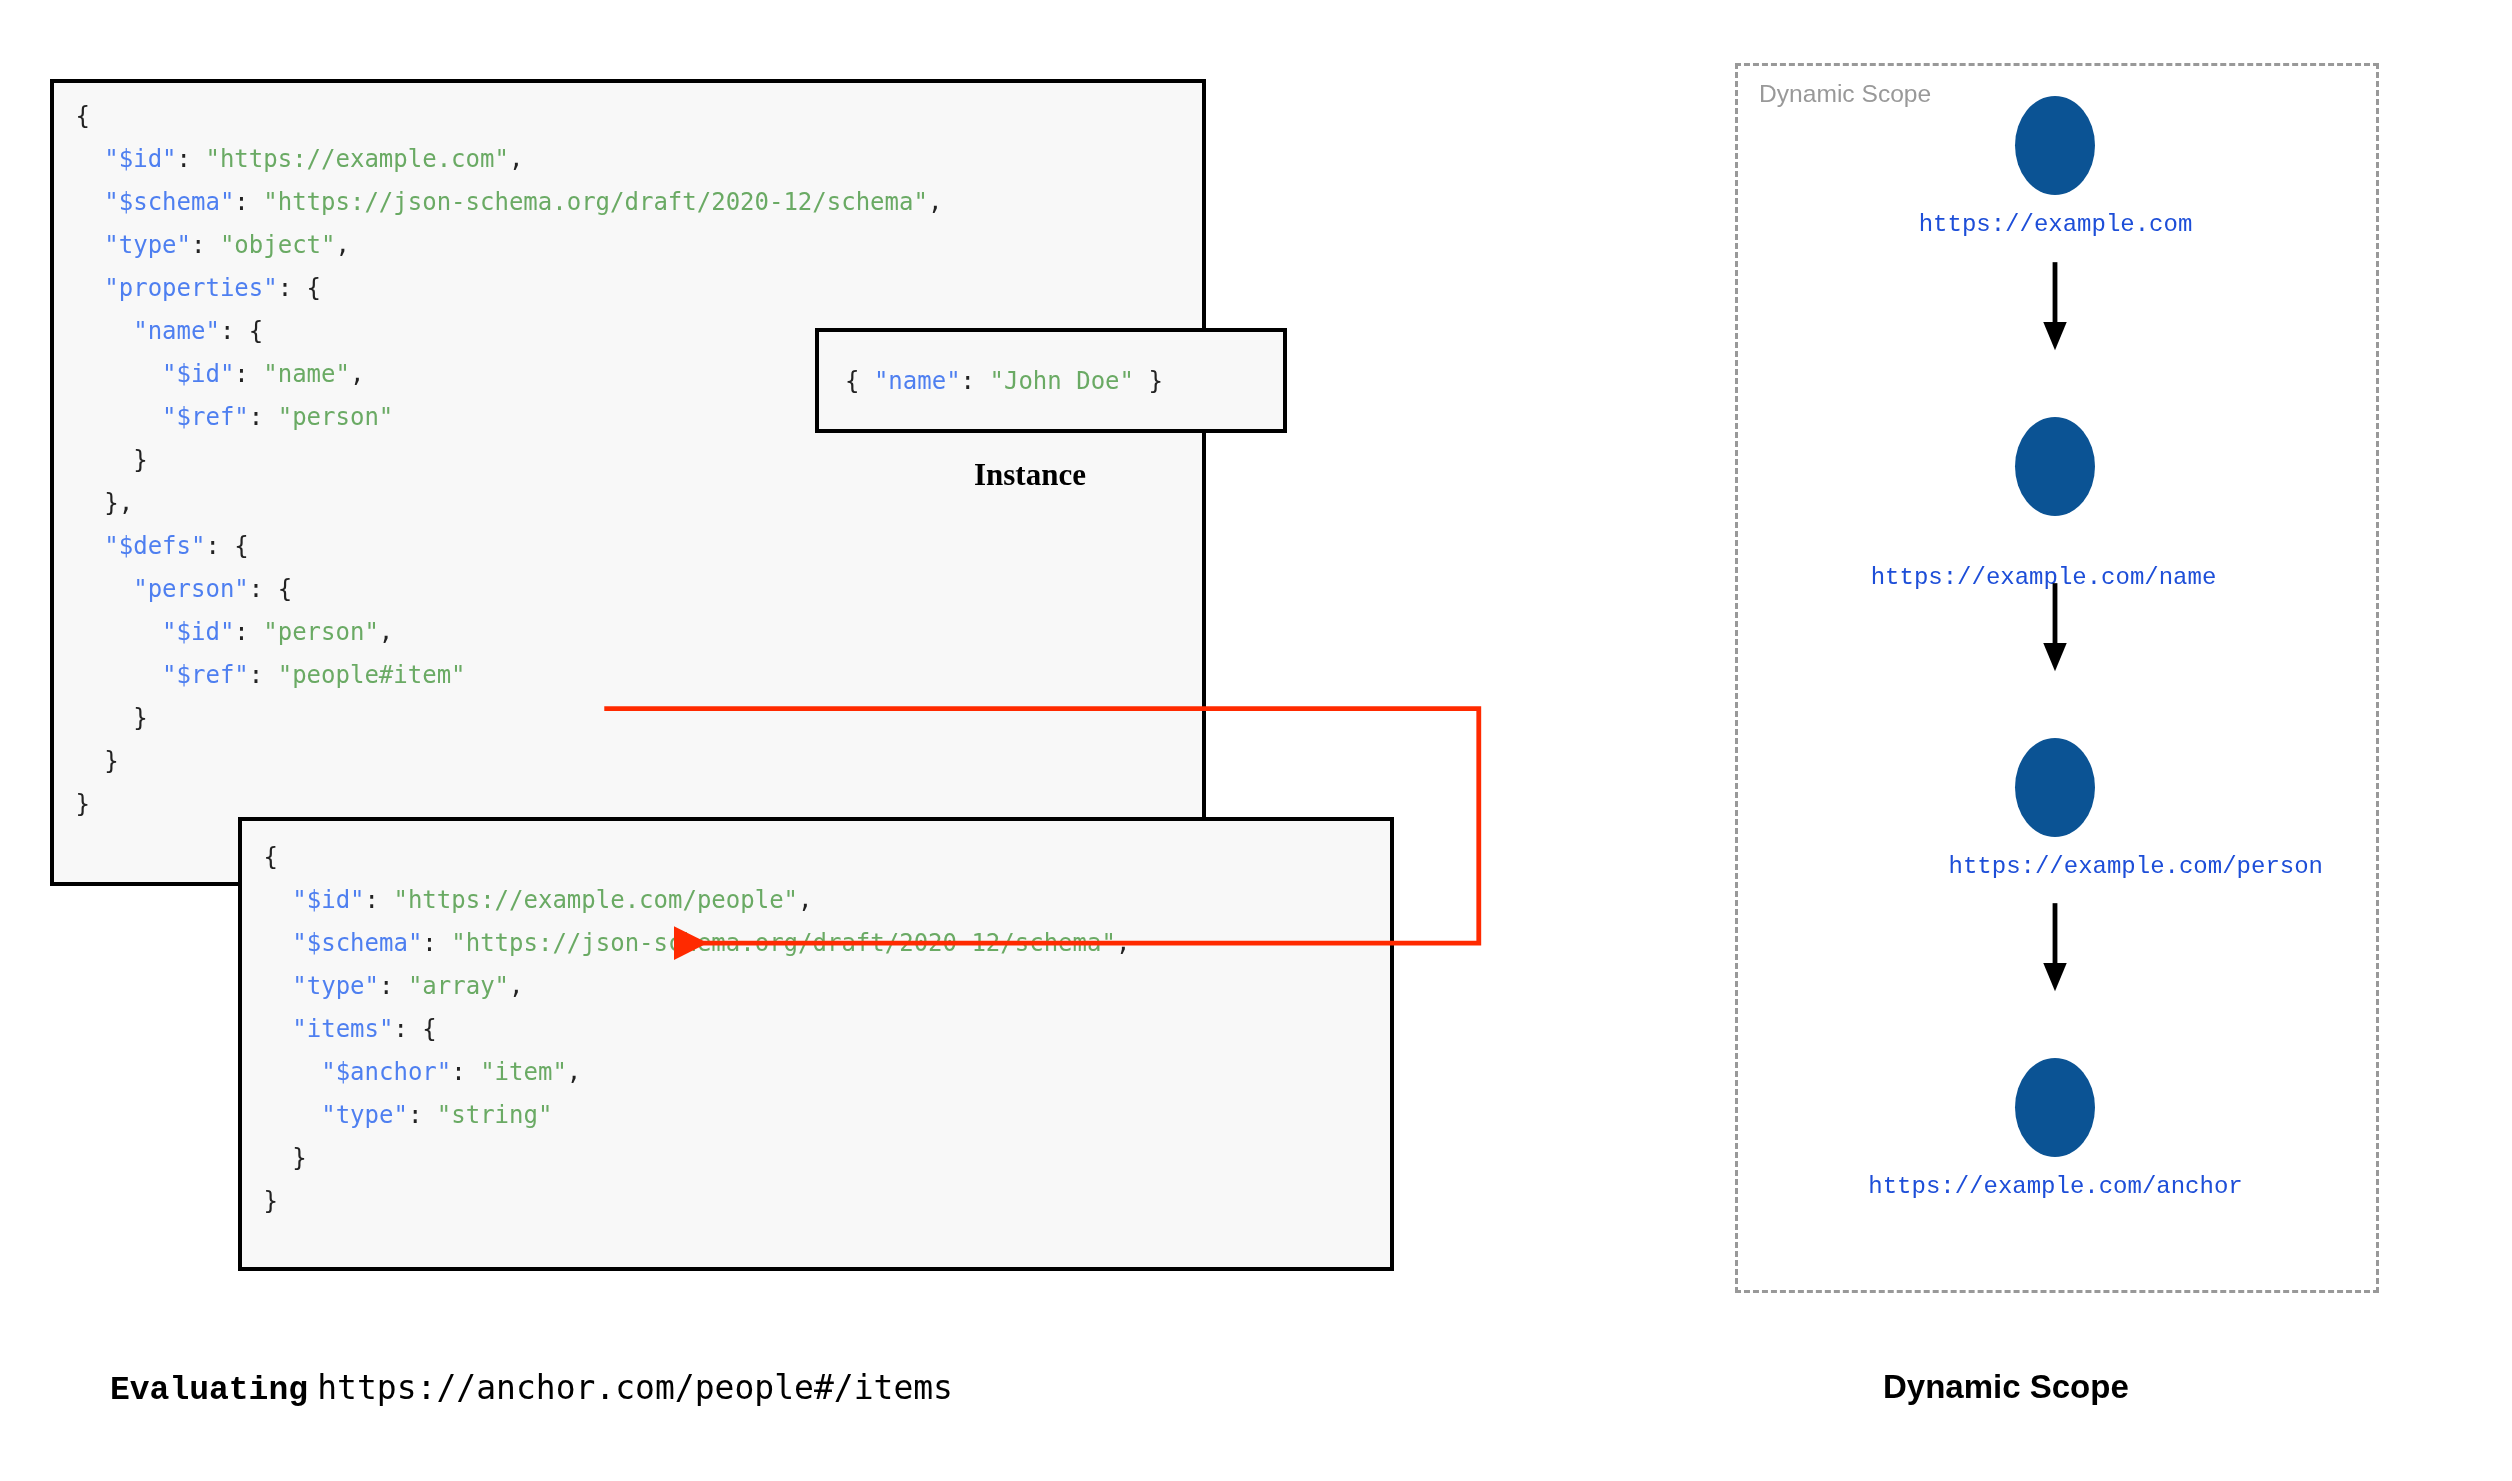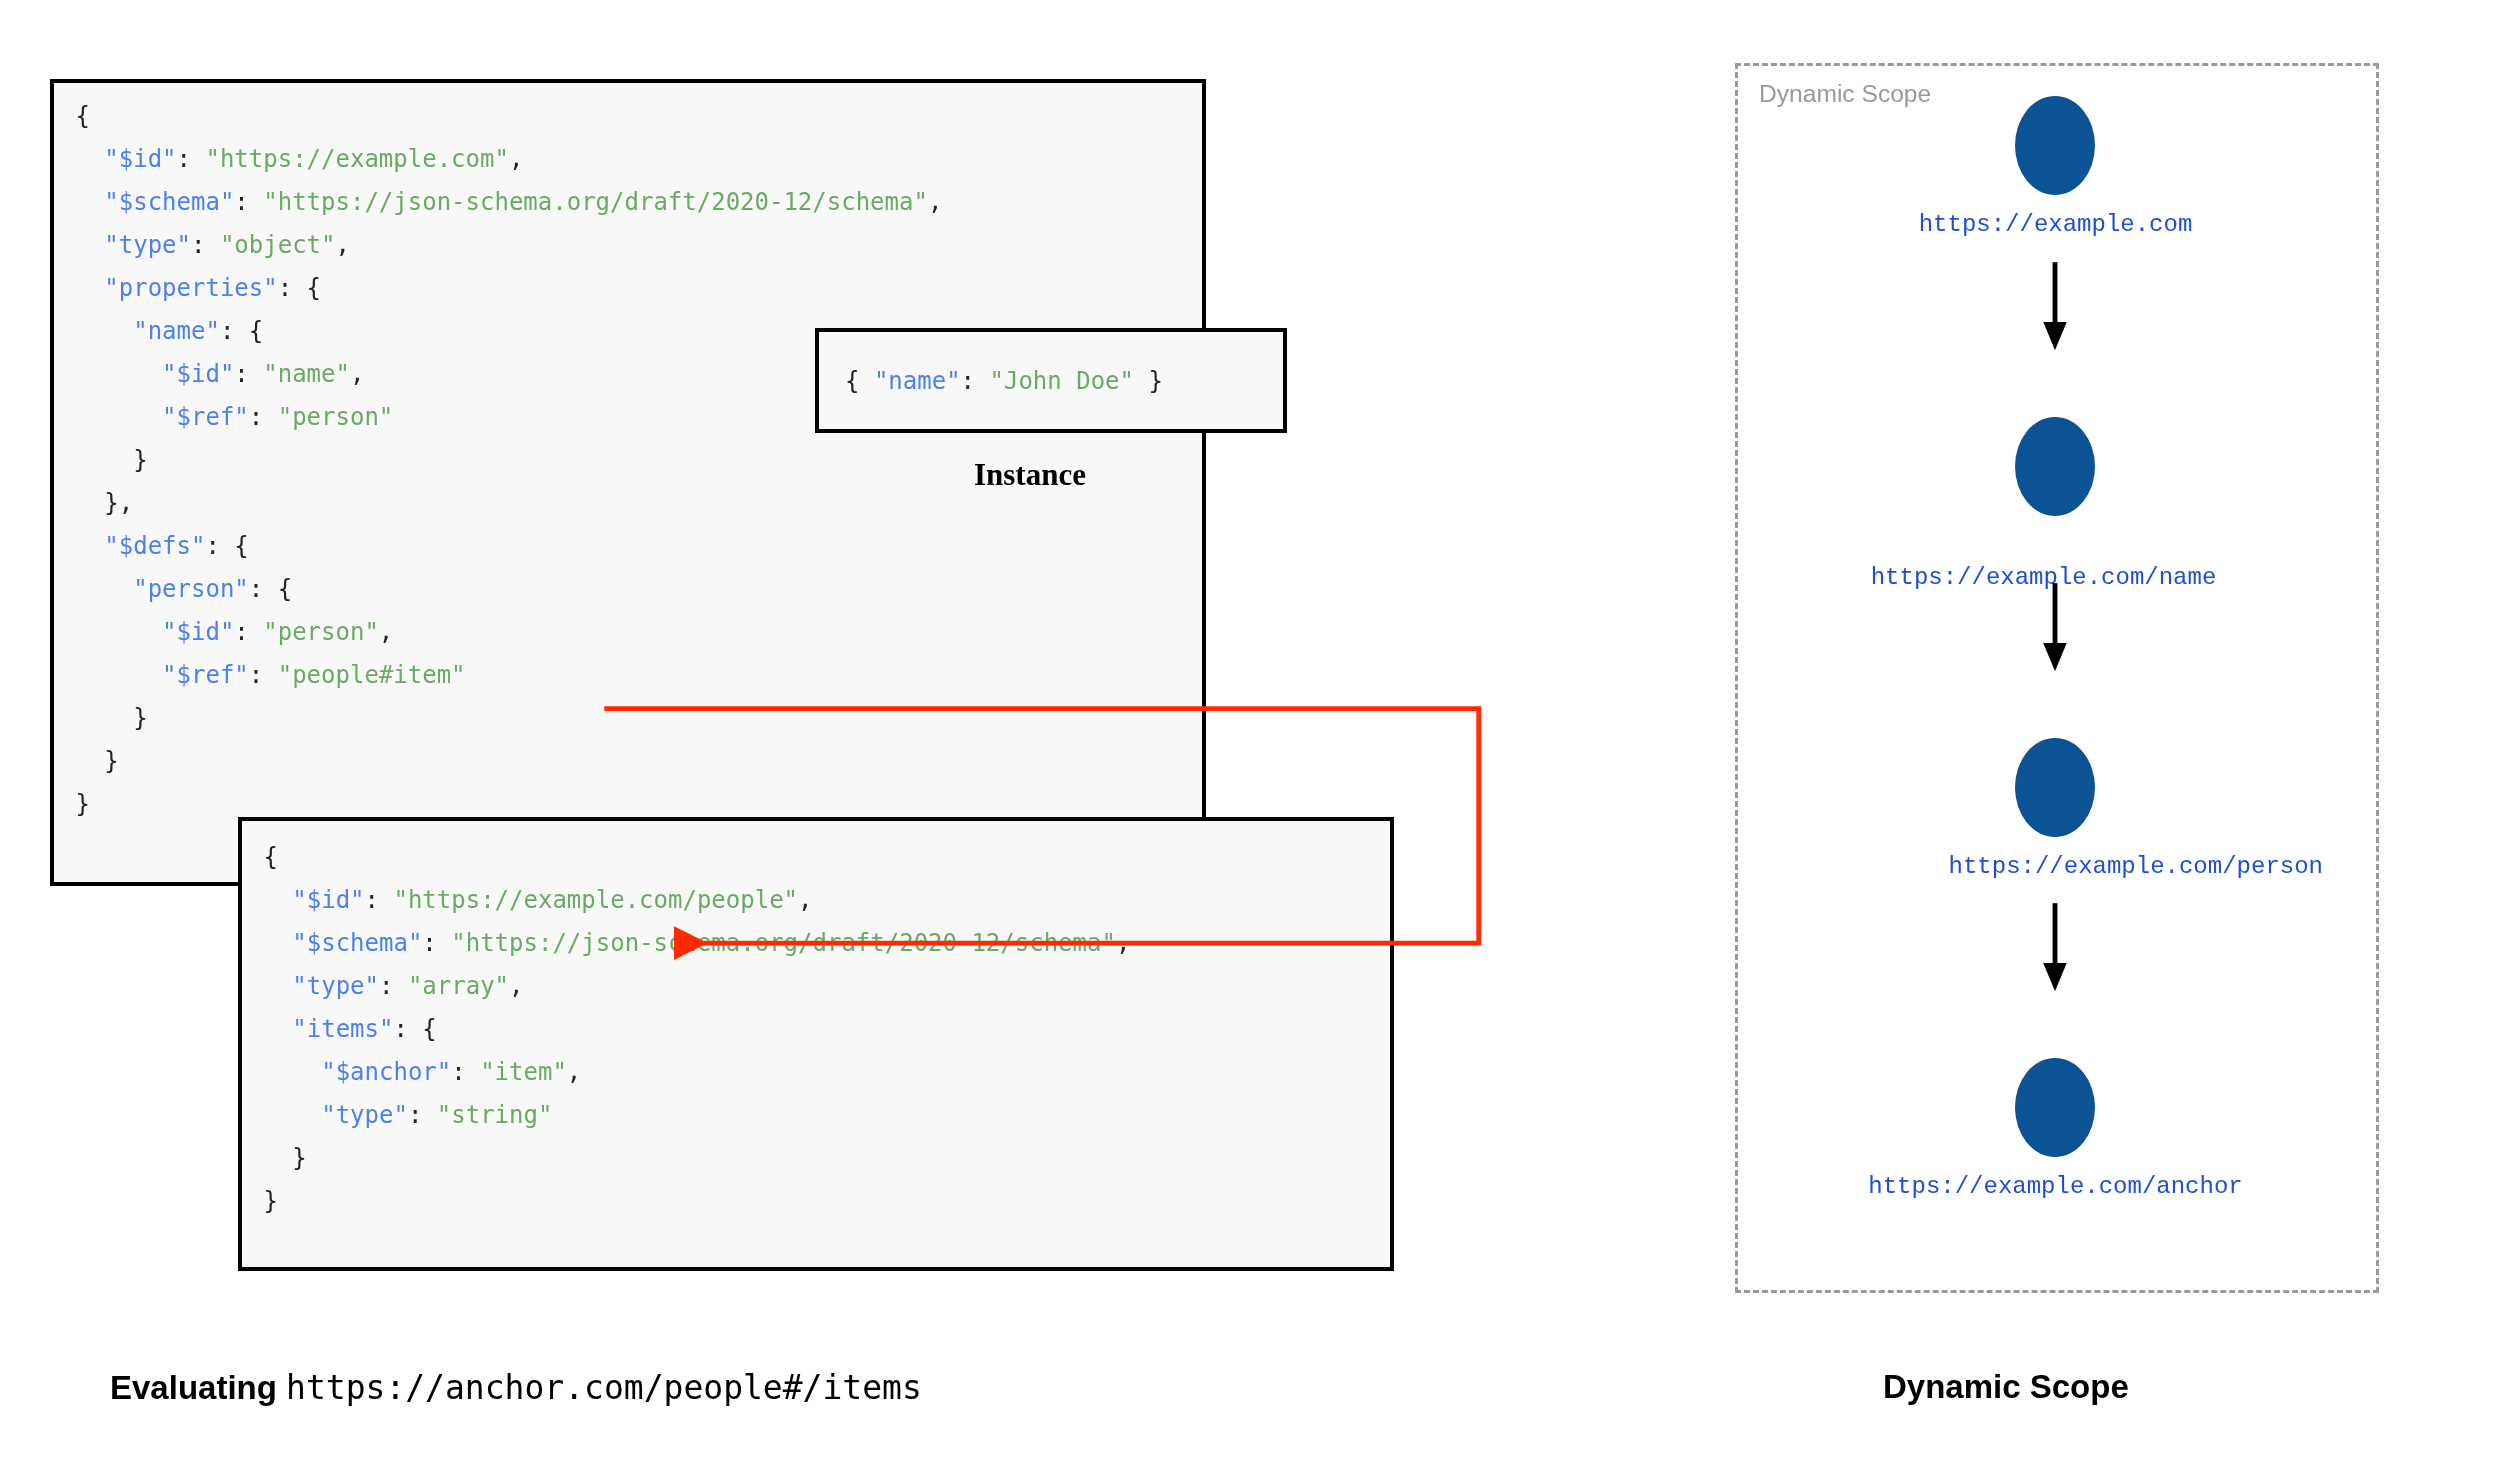--- a/index.html
+++ b/index.html
@@ -31,21 +31,21 @@
   #scope-panel-label{position:absolute;left:1759px;top:80px;font-size:24.6px;color:#999999;
                      font-family:"Liberation Sans",sans-serif;z-index:3;}
   .scope-ellipse{position:absolute;width:80px;height:99px;border-radius:50%;background:#0b5394;}
   .scope-label{position:absolute;font-family:Liberation Mono, monospace;
                font-size:24px;color:#1d4ed8;white-space:nowrap;text-align:center;}
   .scope-arrow{position:absolute;z-index:3;}
 
   
   .caption{position:absolute;font-size:33px;color:#000000;white-space:nowrap;z-index:7;}
   #caption-left{left:110px;top:1368px;}
-  #caption-left .bold{font-family:Liberation Sans, sans-serif;font-weight:bold;}
+  #caption-left .bold{font-family:Liberation Mono, monospace;font-weight:bold;}
   #caption-left .mono{font-family:"DejaVu Sans Mono","Liberation Mono",monospace;}
   #caption-right{left:1883px;top:1368px;font-weight:bold;}
   #instance-caption{position:absolute;left:974px;top:457px;font-size:31px;font-weight:bold;
                     color:#000000;z-index:7;white-space:nowrap;font-family:Liberation Serif, serif;}
 </style>
 </head>
 <body>
 
 <div class="codebox" id="schema-root-box">
   <div class="code" id="schema-root-code"><div><span class="p"></span><span class="p">{</span></div><div><span class="p">  </span><span class="k">"$id"</span><span class="p">: </span><span class="s">"https://example.com"</span><span class="p">,</span></div><div><span class="p">  </span><span class="k">"$schema"</span><span class="p">: </span><span class="s">"https://json-schema.org/draft/2020-12/schema"</span><span class="p">,</span></div><div><span class="p">  </span><span class="k">"type"</span><span class="p">: </span><span class="s">"object"</span><span class="p">,</span></div><div><span class="p">  </span><span class="k">"properties"</span><span class="p">: {</span></div><div><span class="p">    </span><span class="k">"name"</span><span class="p">: {</span></div><div><span class="p">      </span><span class="k">"$id"</span><span class="p">: </span><span class="s">"name"</span><span class="p">,</span></div><div><span class="p">      </span><span class="k">"$ref"</span><span class="p">: </span><span class="s">"person"</span></div><div><span class="p">    </span><span class="p">}</span></div><div><span class="p">  </span><span class="p">},</span></div><div><span class="p">  </span><span class="k">"$defs"</span><span class="p">: {</span></div><div><span class="p">    </span><span class="k">"person"</span><span class="p">: {</span></div><div><span class="p">      </span><span class="k">"$id"</span><span class="p">: </span><span class="s">"person"</span><span class="p">,</span></div><div><span class="p">      </span><span class="k">"$ref"</span><span class="p">: </span><span class="s">"people#item"</span></div><div><span class="p">    </span><span class="p">}</span></div><div><span class="p">  </span><span class="p">}</span></div><div><span class="p"></span><span class="p">}</span></div></div>

